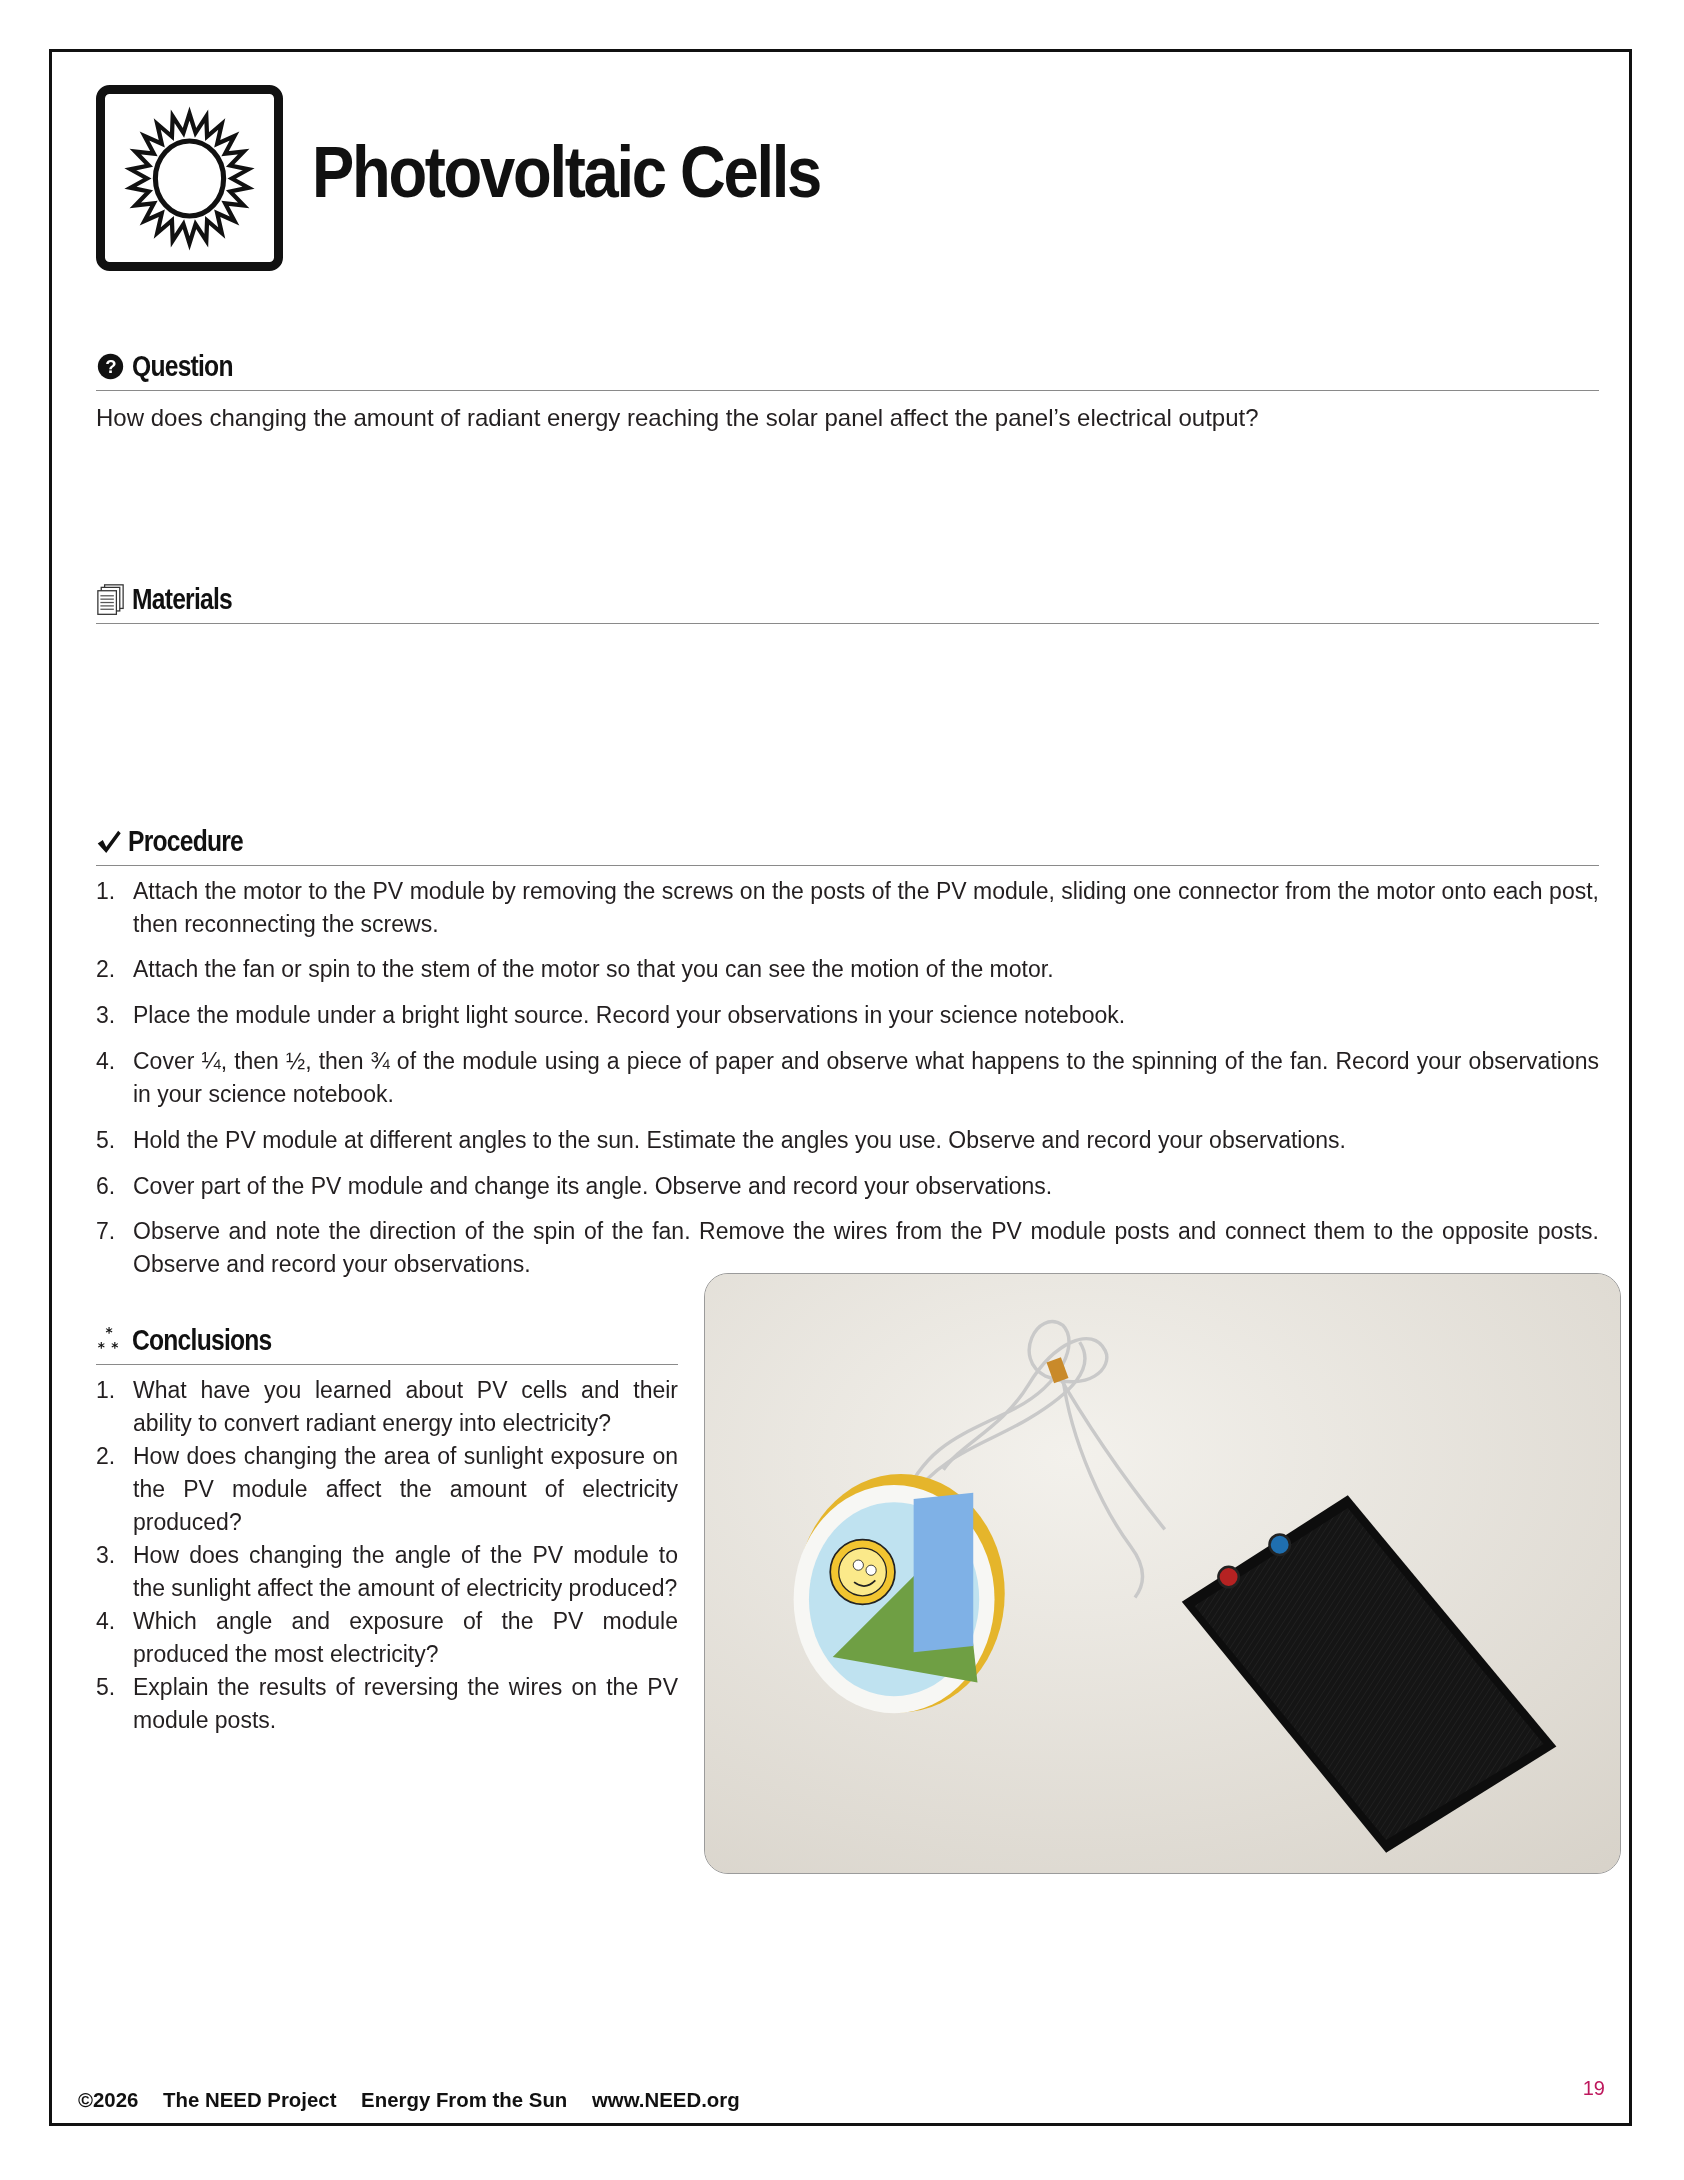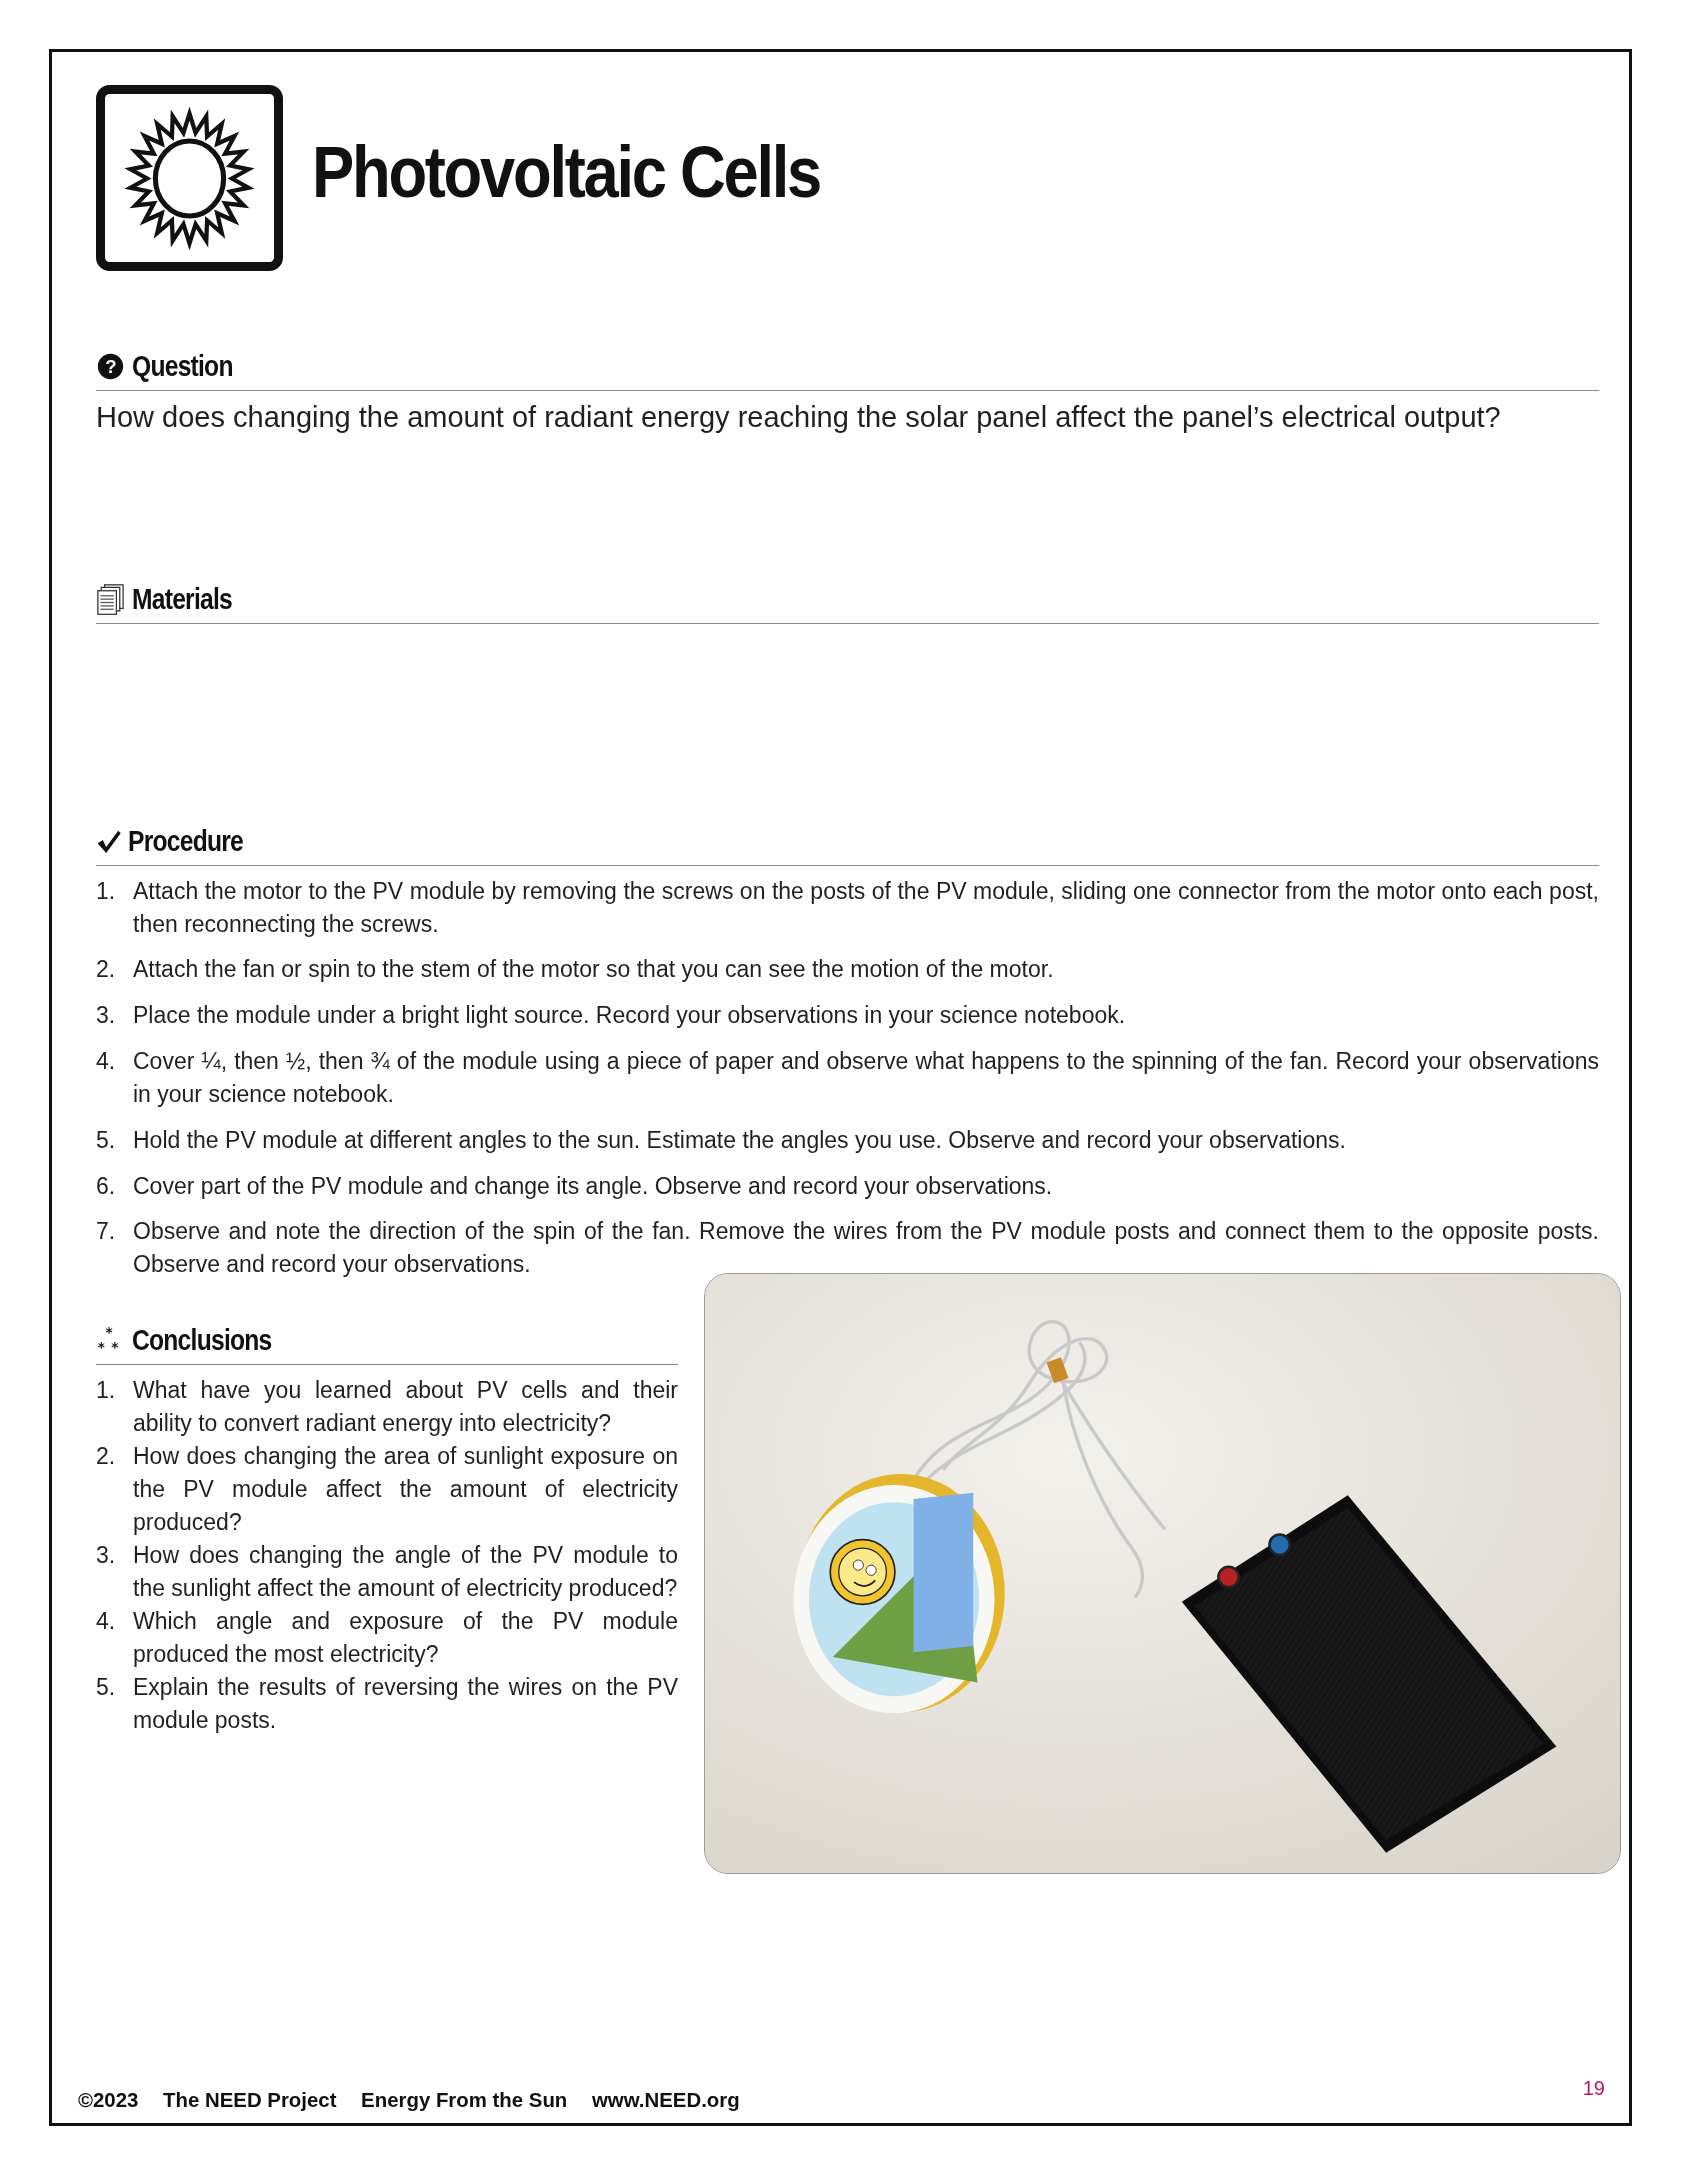--- a/index.html
+++ b/index.html
@@ -12,21 +12,21 @@
               display: flex; align-items: center; justify-content: center; }
   .page-title { position: absolute; left: 312px; top: 136px; font-family: "Liberation Sans Narrow", "Liberation Sans", sans-serif;
                 font-weight: bold; font-size: 72px; letter-spacing: -2.6px; transform: scaleX(0.88); transform-origin: left;
                 color: #111; line-height: 1; }
   .section { position: absolute; left: 96px; width: 1503px; }
   .sec-head { display: flex; align-items: center; gap: 6.8px; font-weight: bold; font-size: 29px;
               letter-spacing: -0.9px; color: #111; height: 37px;
               border-bottom: 1.7px solid #8a8a8a; padding-bottom: 5.1px; }
   .sec-head .lbl { transform: scaleX(0.85); transform-origin: left; display: inline-block; }
   .sec-head .ic { width: 29px; height: 29px; display: inline-flex; align-items: center; justify-content: center; }
-  .body-text { font-size: 29px; line-height: 33px; margin-top: 10.2px; }
+  .body-text { font-size: 24px; line-height: 33px; margin-top: 10.2px; }
   .bullets { list-style: none; margin: 8.5px 0 0 0; padding: 0; font-size: 23px; line-height: 33px; }
   .bullets li::before { content: "\25AA"; margin-right: 1.7px; }
   .steps { margin: 8.5px 0 0 0; padding: 0; list-style: none; font-size: 23px; line-height: 33px; }
   .steps li { display: flex; margin-bottom: 12.8px; text-align: justify; }
   .steps li .num { width: 37px; flex: 0 0 37px; }
   .steps li .txt { flex: 1; }
   .concl .steps li { margin-bottom: 0; }
   .photo { position: absolute; left: 704px; top: 1273px; width: 917px; height: 601px;
            border-radius: 24px; border: 1.7px solid #9b9b9b; overflow: hidden; box-sizing: border-box;
            background: #e6e2db; }
@@ -199,19 +199,19 @@
     <g>
       <polygon points="560,385 755,260 1000,555 800,680" fill="#0d0d0d"></polygon>
       <polygon points="575,390 755,275 985,552 800,665" fill="url(#cells)"></polygon>
       <circle cx="615" cy="356" r="12" fill="#b52222" stroke="#222" stroke-width="3"></circle>
       <circle cx="675" cy="318" r="12" fill="#1f6fb0" stroke="#222" stroke-width="3"></circle>
     </g>
   </svg>
 </div>
 
 <div class="footer">
-  <span>©2023</span>
+  <span>©2026</span>
   <span>The NEED Project</span>
   <span>Energy From the Sun</span>
   <span>www.NEED.org</span>
 </div>
 <div class="page-num">19</div>
 
 
 </body></html>

